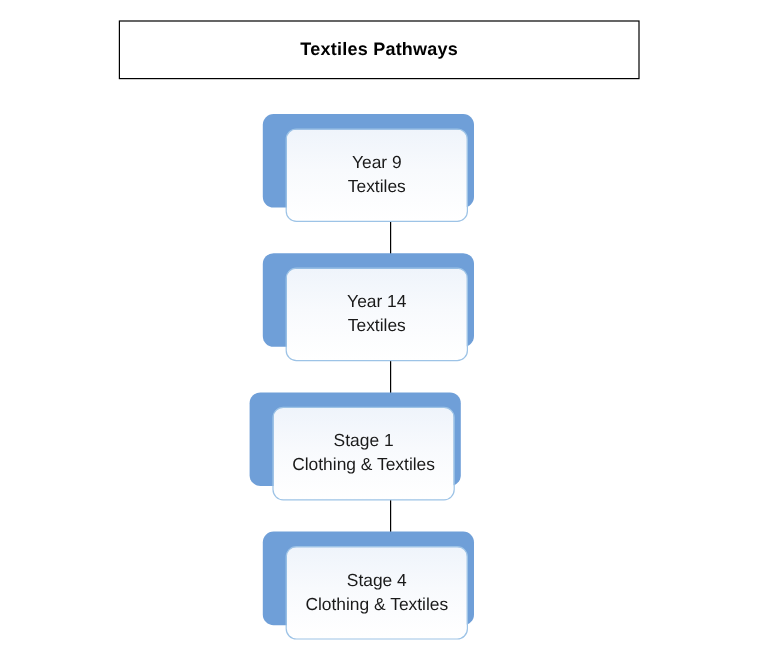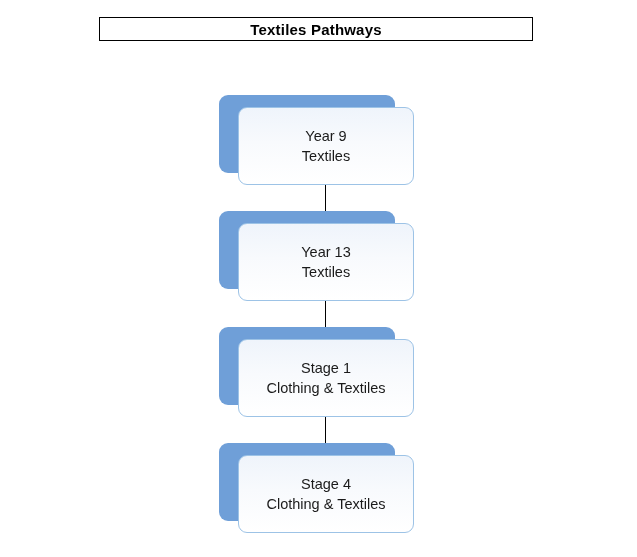--- a/index.html
+++ b/index.html
@@ -14,21 +14,21 @@
     position: relative;
     overflow: hidden;
   }
 
   
   .title-box {
     position: absolute;
     left: 99px;
     top: 17px;
     width: 434px;
-    height: 24px;
+    height: 49px;
     border: 1px solid #000000;
     background: #ffffff;
     display: flex;
     align-items: center;
     justify-content: center;
     box-sizing: border-box;
   }
   .title-text {
     font-size: 15px;
     font-weight: bold;
@@ -48,21 +48,21 @@
     top: 0;
     width: 176px;
     height: 78px;
     background: #6f9fd8;
     border-radius: 9px;
   }
   .node .card {
     position: absolute;
     left: 19px;
     top: 12px;
-    width: 176px;
+    width: 152px;
     height: 78px;
     background: linear-gradient(to bottom, #eff4fb 0%, #f8fafd 45%, #ffffff 100%);
     border: 1px solid #9dc3e6;
     border-radius: 9px;
     box-sizing: border-box;
     display: flex;
     flex-direction: column;
     align-items: center;
     justify-content: center;
   }
@@ -70,21 +70,21 @@
     font-size: 14.5px;
     color: #1a1a1a;
     line-height: 20px;
     text-align: center;
     white-space: nowrap;
   }
 
   
   #node-0 { left: 219px; top: 95px; }
   #node-1 { left: 219px; top: 211px; }
-  #node-2 { left: 219px; top: 327px; }
+  #node-2 { left: 208px; top: 327px; }
   #node-3 { left: 219px; top: 443px; }
 
   
   .connector {
     position: absolute;
     left: 325px;
     width: 1px;
     background: #000000;
     height: 28px;
   }
@@ -105,21 +105,21 @@
     <div class="line">Year 9</div>
     <div class="line">Textiles</div>
   </div>
 </div>
 
 <div class="connector" id="conn-0"></div>
 
 <div class="node" id="node-1">
   <div class="shadow"></div>
   <div class="card">
-    <div class="line">Year 13</div>
+    <div class="line">Year 14</div>
     <div class="line">Textiles</div>
   </div>
 </div>
 
 <div class="connector" id="conn-1"></div>
 
 <div class="node" id="node-2">
   <div class="shadow"></div>
   <div class="card">
     <div class="line">Stage 1</div>

